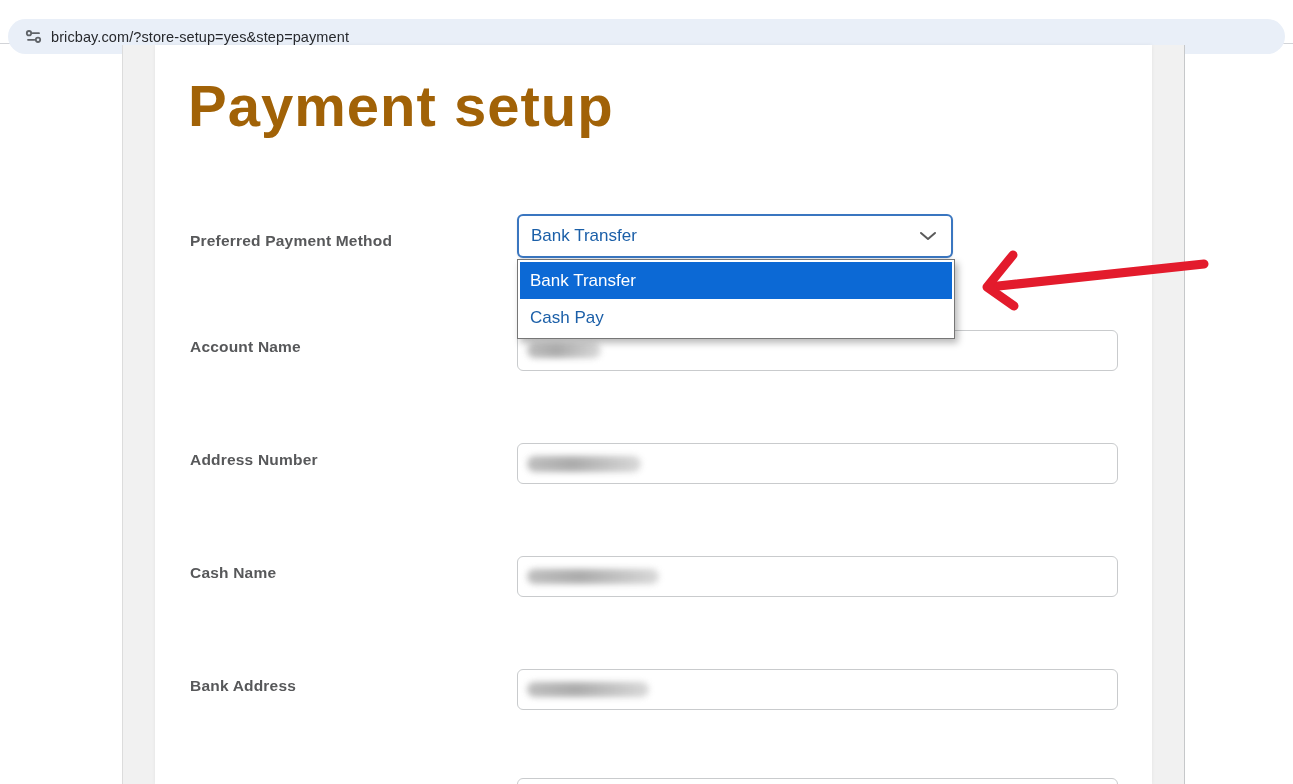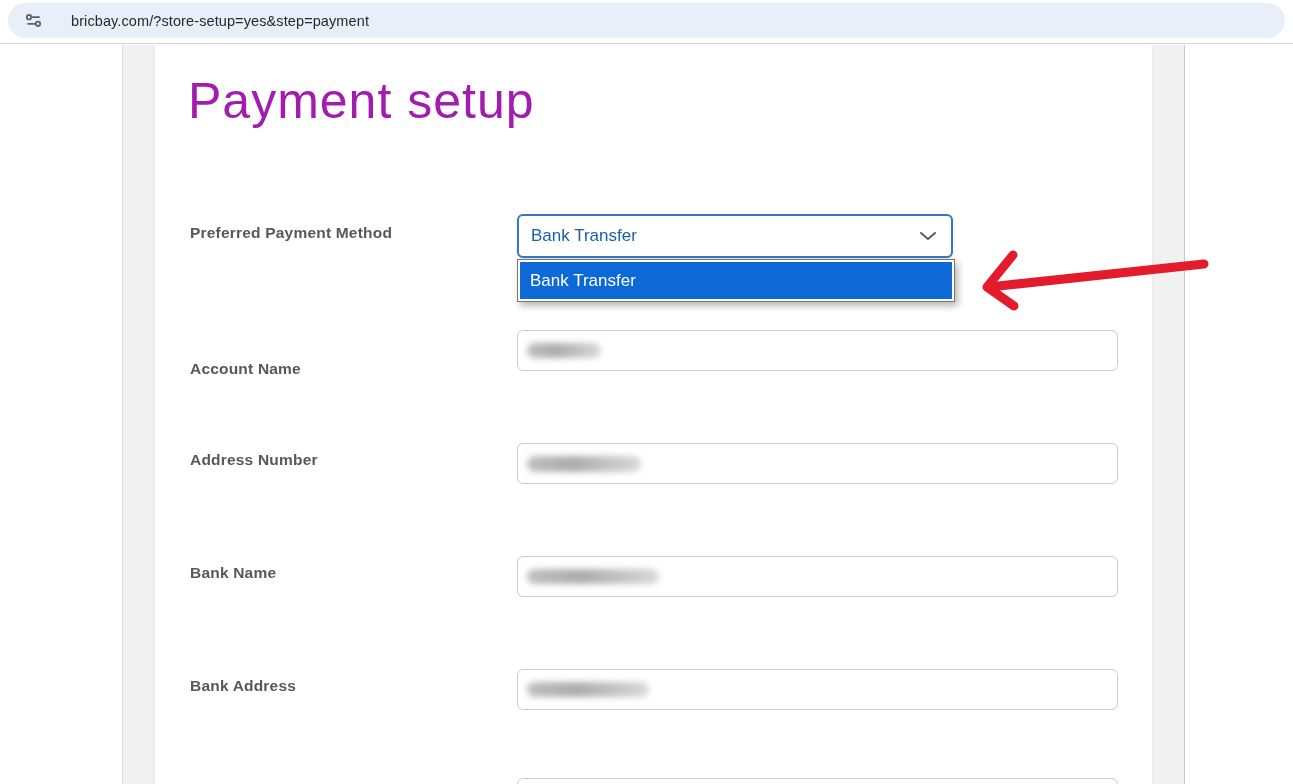--- a/index.html
+++ b/index.html
@@ -10,41 +10,41 @@
     position:relative; width:1293px; height:784px;
     overflow:hidden; background:#ffffff;
   }
 
   
   .chrome-bar {
     position:absolute; left:0; top:0; width:1293px; height:44px;
     background:#ffffff; border-bottom:1px solid #d2d4d8;
   }
   .url-pill {
-    position:absolute; left:8px; top:3px; width:1277px; height:35px;
+    position:absolute; left:8px; top:19px; width:1277px; height:35px;
     background:#e9eff8; border-radius:18px;
-    display:flex; align-items:center; gap:28px; padding:0 16px;
+    display:flex; align-items:center; gap:8px; padding:0 16px;
   }
   .tune-icon { display:flex; align-items:center; }
   .url-text { font-size:14.5px; color:#27292d; letter-spacing:0.1px; }
 
   
   .page-band {
     position:absolute; left:122px; top:45px; width:1063px; height:739px;
     background:#f1f1f1;
     border-left:1px solid #dcdcdc; border-right:1px solid #c6c8ca;
   }
   .content-card {
     position:absolute; left:155px; top:45px; width:997px; height:739px;
     background:#ffffff; box-shadow:0 0 4px rgba(0,0,0,0.06);
   }
 
   .page-title {
     position:absolute; left:188px; top:72px;
-    font-size:50px; font-weight:400; color:#a21caf; letter-spacing:1px;
+    font-size:58px; font-weight:700; color:#a16207; letter-spacing:1px;
   }
 
   .field-label {
     position:absolute; left:190px;
     font-size:15.5px; font-weight:700; color:#57585a; letter-spacing:0.2px;
   }
 
   
   .select-box {
     position:absolute; left:517px; top:214px; width:436px; height:44px;
@@ -108,46 +108,47 @@
       </span>
       <span class="url-text">bricbay.com/?store-setup=yes&amp;step=payment</span>
     </div>
   </div>
 
   <div class="page-band"></div>
   <div class="content-card"></div>
 
   <h1 class="page-title">Payment setup</h1>
 
-  <div class="field-label" style="top:224px;">Preferred Payment Method</div>
+  <div class="field-label" style="top:232px;">Preferred Payment Method</div>
 
   <div class="select-box">
     <span class="select-value">Bank Transfer</span>
     <span class="caret-icon">
       <svg width="18" height="12" viewBox="0 0 18 12" fill="none" stroke="#5a5a5a" stroke-width="2" stroke-linecap="round" stroke-linejoin="round">
         <polyline points="2,3 9,9 16,3"></polyline>
       </svg>
     </span>
   </div>
 
   <div class="dropdown-list">
     <div class="dropdown-option highlighted">Bank Transfer</div>
+    <div class="dropdown-option">Cash Pay</div>
   </div>
 
-  <div class="field-label" style="top:338px;margin-top:22px;">Account Name</div>
+  <div class="field-label" style="top:338px;">Account Name</div>
   <div class="text-input" style="top:330px;">
     <span class="redacted-blur blur-w-a"></span>
   </div>
 
   <div class="field-label" style="top:451px;">Address Number</div>
   <div class="text-input" style="top:443px;">
     <span class="redacted-blur blur-w-b"></span>
   </div>
 
-  <div class="field-label" style="top:564px;">Bank Name</div>
+  <div class="field-label" style="top:564px;">Cash Name</div>
   <div class="text-input" style="top:556px;">
     <span class="redacted-blur blur-w-c"></span>
   </div>
 
   <div class="field-label" style="top:677px;text-align:center;">Bank Address</div>
   <div class="text-input" style="top:669px;">
     <span class="redacted-blur blur-w-d"></span>
   </div>
 
   <div class="text-input" style="top:778px;"></div>

